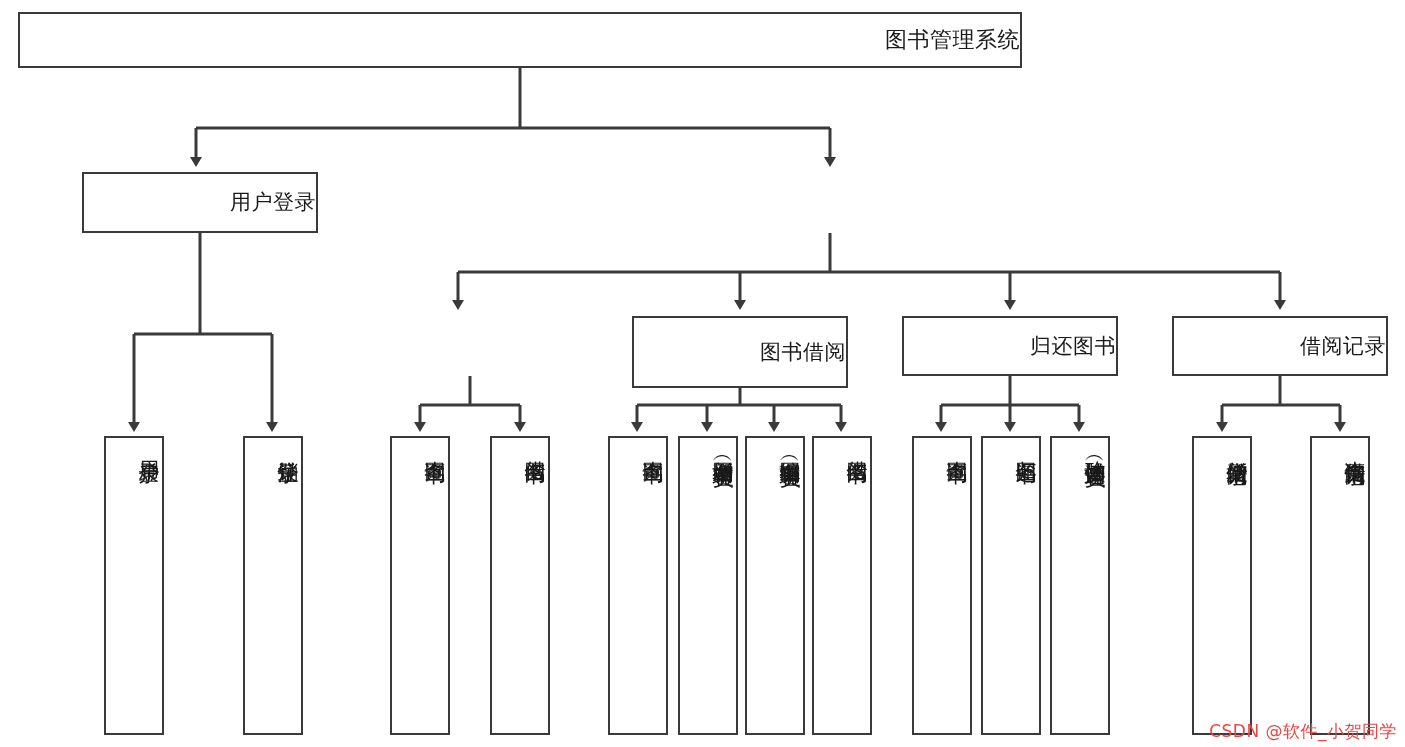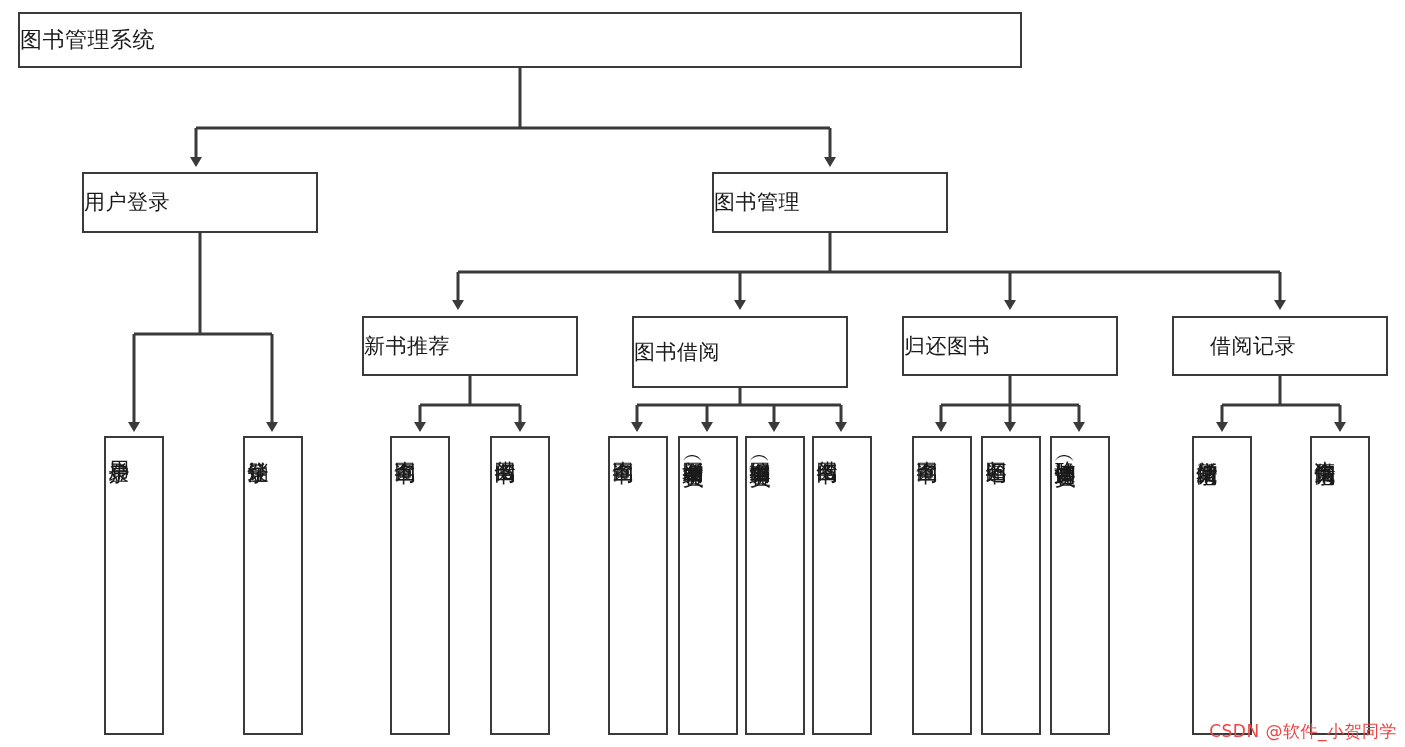--- a/index.html
+++ b/index.html
@@ -25,21 +25,21 @@
     height: 747px;
     pointer-events: none;
   }
   .node {
     position: absolute;
     box-sizing: border-box;
     border: 2.5px solid #3a3a3a;
     background: #ffffff;
     display: flex;
     align-items: center;
-    justify-content: flex-start;
+    justify-content: flex-end;
     color: #1a1a1a;
     z-index: 2;
   }
   .node .label {
     display: block;
     text-align: center;
     line-height: 1.18;
     letter-spacing: 0.5px;
   }
   .node.horiz .label {
@@ -125,27 +125,21 @@
     </g>
   </svg>
 
   <div class="node horiz" id="root-node" style="left:18px; top:12px; width:1004px; height:56px;">
     <span class="label">图书管理系统</span>
   </div>
 
   <div class="node horiz" style="left:82px; top:172px; width:236px; height:61px;">
     <span class="label">用户登录</span>
   </div>
-  <div class="node horiz" style="left:712px; top:172px; width:236px; height:61px;">
-    <span class="label">图书管理</span>
-  </div>
 
-  <div class="node horiz" style="left:362px; top:316px; width:216px; height:60px;">
-    <span class="label">新书推荐</span>
-  </div>
   <div class="node horiz" style="left:632px; top:316px; width:216px; height:72px;">
     <span class="label">图书借阅</span>
   </div>
   <div class="node horiz" style="left:902px; top:316px; width:216px; height:60px;">
     <span class="label">归还图书</span>
   </div>
   <div class="node horiz" style="left:1172px; top:316px; width:216px; height:60px;padding-left:36px;">
     <span class="label">借阅记录</span>
   </div>
 

